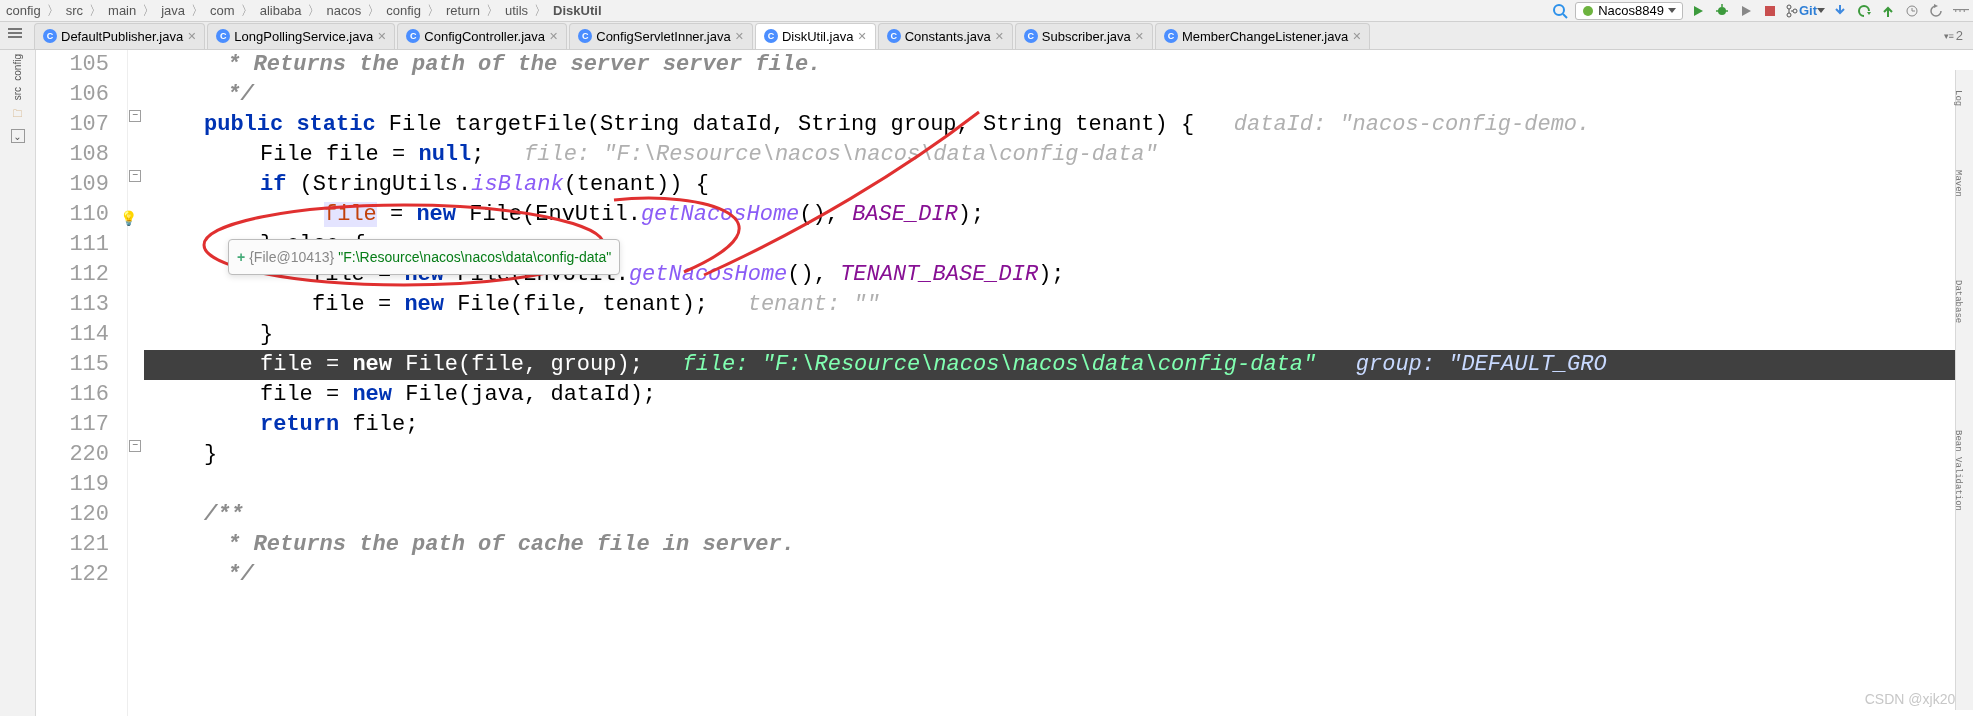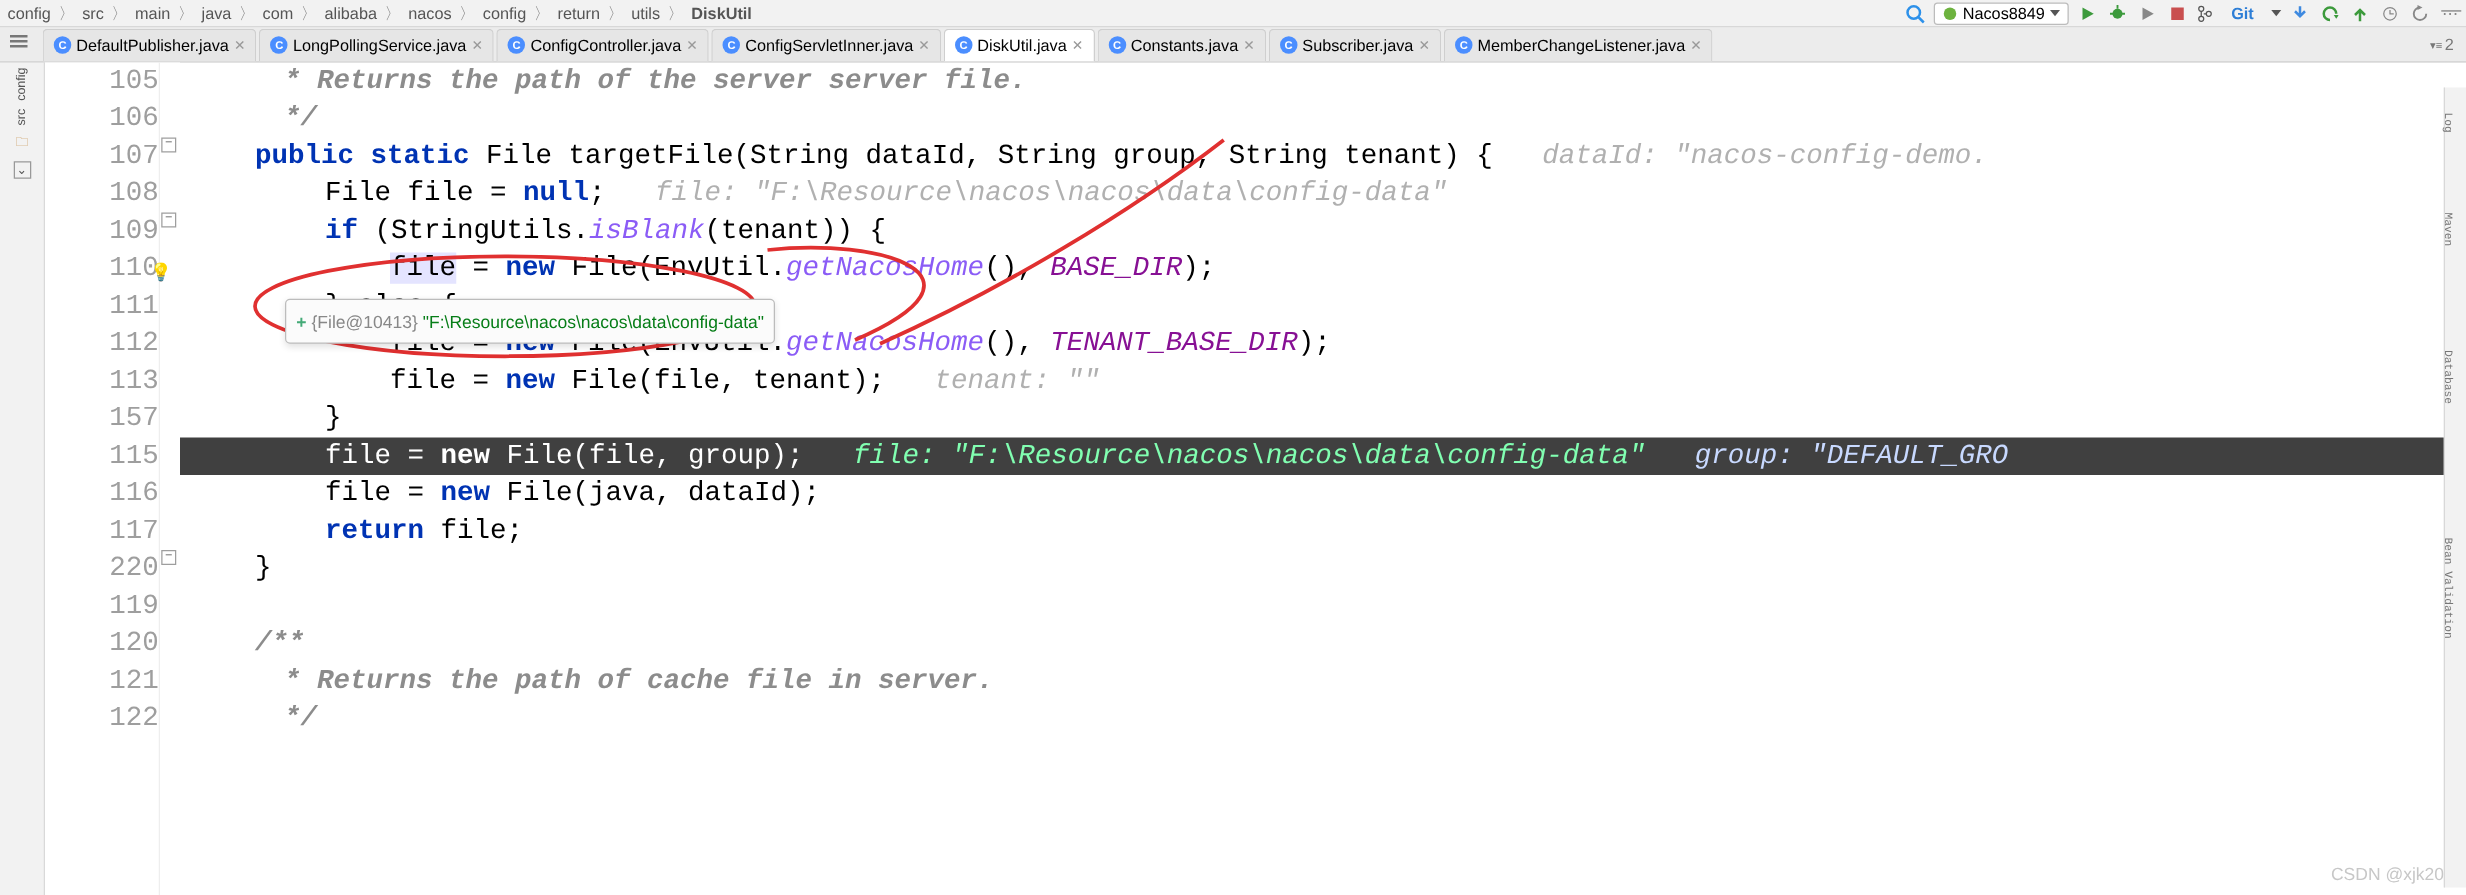--- a/index.html
+++ b/index.html
@@ -6,45 +6,45 @@
   html,body { width:1973px; height:716px; font-family:"Segoe UI",Arial,sans-serif; font-size:13px; background:#fff; overflow:hidden; }
   
   .top-bar { display:flex; align-items:center; height:22px; background:#f2f2f2; border-bottom:1px solid #d0d0d0; padding:0 4px; gap:4px; }
   .crumb-item { color:#555; padding:0 2px; }
   .crumb-sep  { color:#888; }
   .crumb-last { font-weight:bold; }
   .top-right  { margin-left:auto; display:flex; align-items:center; gap:6px; }
   .search-ico svg, .run-ico svg, .debug-ico svg, .git-ico svg { display:block; }
   .run-combo  { display:flex; align-items:center; border:1px solid #bcbcbc; border-radius:3px; height:18px; padding:0 6px; gap:4px; background:#fff; }
   .tri-down { width:0;height:0;border-left:4px solid transparent;border-right:4px solid transparent;border-top:5px solid #555; }
-  .git-dd { display:flex; align-items:center; gap:14px; }
+  .git-dd { display:flex; align-items:center; gap:0; }
   .tool-ico { width:18px; height:18px; display:flex; align-items:center; justify-content:center; }
   
   .tab-strip { display:flex; align-items:center; height:28px; background:#ececec; border-bottom:1px solid #cfcfcf; padding-left:34px; position:relative; }
   .hamburger { position:absolute; left:8px; top:6px; display:flex; flex-direction:column; gap:2px; }
   .hamburger span { width:14px; height:2px; background:#777; }
   .tab { display:flex; align-items:center; gap:4px; height:26px; padding:0 8px; border:1px solid #cfcfcf; border-bottom:none; margin-right:2px; background:#e6e6e6; border-top-left-radius:4px; border-top-right-radius:4px; }
   .tab.active { background:#ffffff; }
   .tab .c-ico { width:14px;height:14px;border-radius:50%;background:#4b8eff;color:#fff;font-size:9px;font-weight:bold;display:flex;align-items:center;justify-content:center; }
   .tab .close { color:#999; font-size:11px; }
   .tab-count { margin-left:auto; margin-right:10px; color:#777; display:flex; align-items:center; gap:2px; }
   
   .workspace { display:flex; height:calc(716px - 22px - 28px); }
   .left-rail { width:36px; background:#f2f2f2; border-right:1px solid #d9d9d9; display:flex; flex-direction:column; align-items:center; gap:6px; padding-top:4px; font-size:10px; color:#555; }
   .left-rail .vtxt { writing-mode:vertical-rl; transform:rotate(180deg); white-space:nowrap; }
   .left-rail .fold { width:14px;height:14px;border:1px solid #999;display:flex;align-items:center;justify-content:center;font-size:10px; }
   .editor-wrap { flex:1; display:flex; position:relative; font-family:Consolas,"Courier New",monospace; font-size:22px; line-height:30px; }
-  .gutter { width:92px; text-align:right; color:#9e9e9e; background:#fff; border-right:1px solid #eee; user-select:none; }
+  .gutter { width:92px; text-align:right; color:#9e9e9e; padding-right:18px; background:#fff; border-right:1px solid #eee; user-select:none; }
   .fold-col { width:16px; background:#fff; position:relative; }
   .fold-minus { position:absolute; left:1px; width:12px;height:12px;border:1px solid #9e9e9e;background:#fff;font-size:10px;line-height:10px;text-align:center;color:#666; }
   .code-col { flex:1; position:relative; }
   .code-line { white-space:pre; padding-left:8px; position:relative; }
   .kw { color:#0033b3; font-weight:bold; }
   .type { color:#000; }
-  .ident { color:#000000; }
+  .ident { color:#c2410c;margin-left:12px; }
   .static-ref { font-style:italic; color:#8b5cf6; }
   .const { color:#871094; font-style:italic; }
   .comment { color:#8c8c8c; font-style:italic; font-weight:bold; }
   .hint { color:#b0b0b0; font-style:italic; }
   .hint-green { color:#4e8f33; font-style:italic; }
   .var-hl { background:#e4e4ff; }
   
   .sel-line { background:#404040; color:#fff; }
   .sel-line .kw, .sel-line .type, .sel-line .ident { color:#fff; }
   .sel-line .hint-green { color:#81ffb1; }
@@ -242,21 +242,21 @@
     <div class="gutter">
       <div>105</div>
       <div>106</div>
       <div>107</div>
       <div>108</div>
       <div>109</div>
       <div>110</div>
       <div>111</div>
       <div>112</div>
       <div>113</div>
-      <div>157</div>
+      <div>114</div>
       <div>115</div>
       <div>116</div>
       <div>117</div>
       <div>220</div>
       <div>119</div>
       <div>120</div>
       <div>121</div>
       <div>122</div>
     </div>
 

